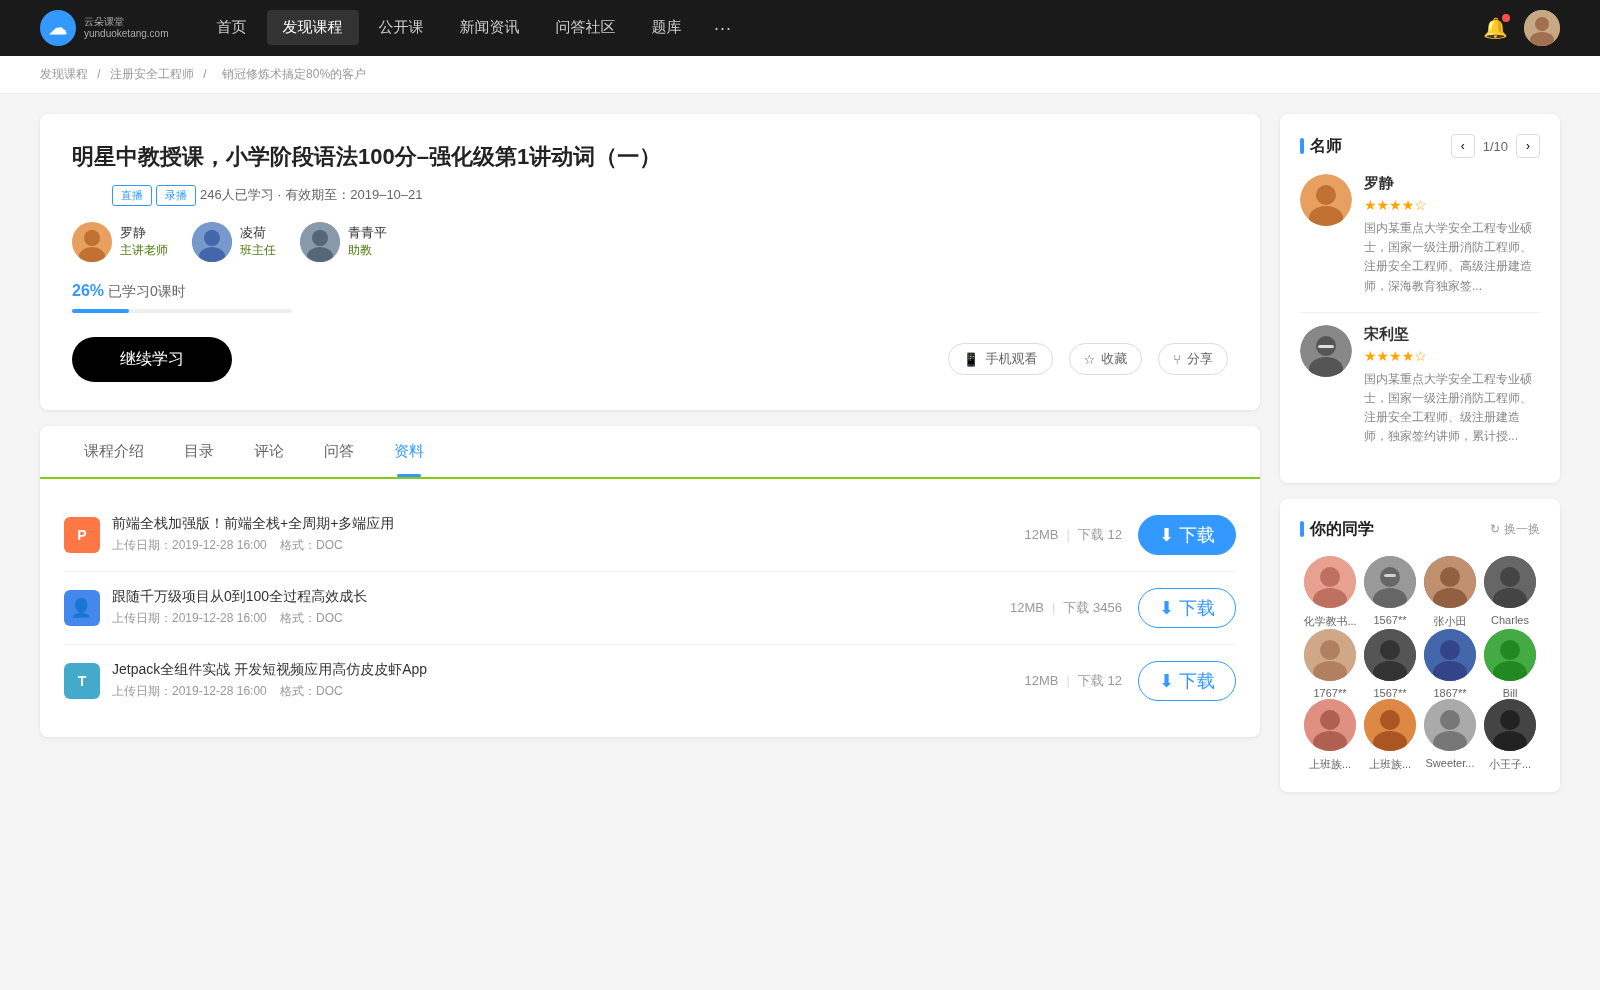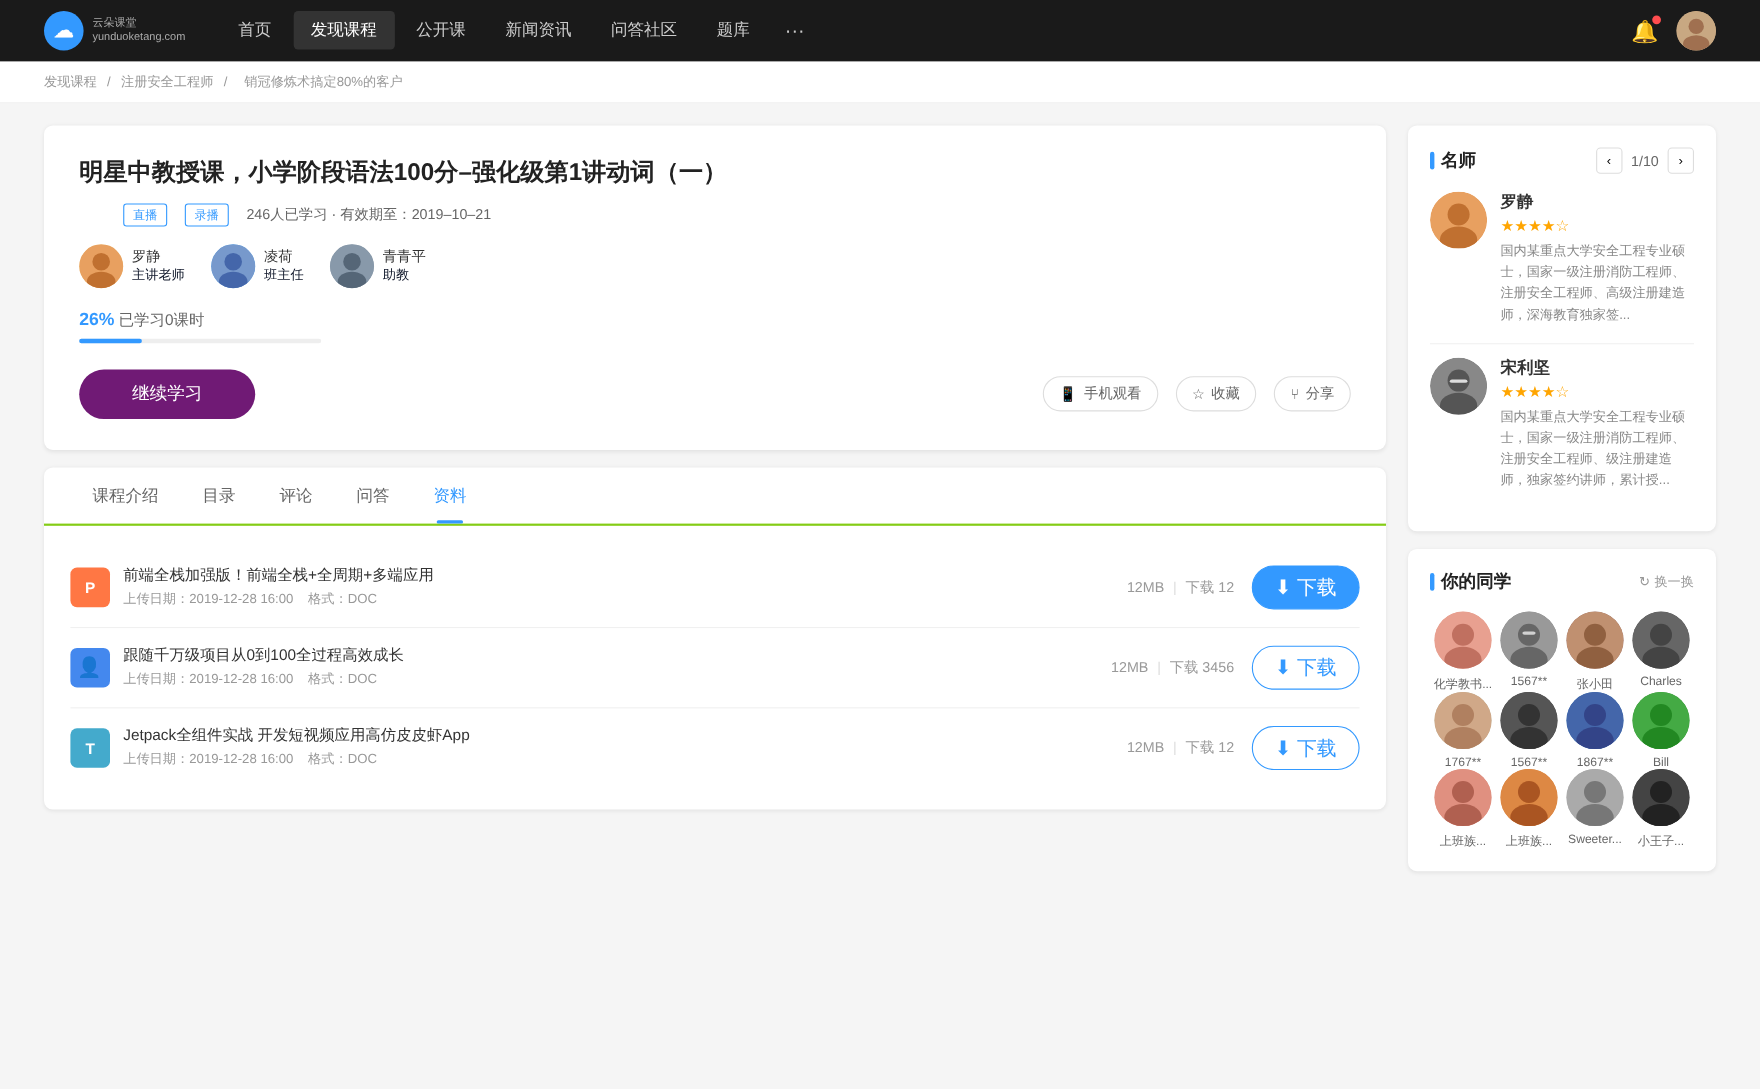--- a/index.html
+++ b/index.html
@@ -27,39 +27,39 @@
     .breadcrumb span { margin: 0 6px; }
 
     
     .main-layout { display: flex; gap: 20px; padding: 20px 40px; max-width: 1600px; margin: 0 auto; }
     .content-area { flex: 1; min-width: 0; }
     .sidebar { width: 280px; flex-shrink: 0; }
 
     
     .course-card { background: white; border-radius: 8px; padding: 28px 32px; margin-bottom: 16px; box-shadow: 0 1px 4px rgba(0,0,0,0.08); }
     .course-title { font-size: 22px; font-weight: bold; color: #222; margin-bottom: 12px; line-height: 1.4; }
-    .course-meta { display: flex; align-items: center; gap: 16px; margin-bottom: 16px; font-size: 13px; color: #666; padding-left: 40px; }
+    .course-meta { display: flex; align-items: center; gap: 4px; margin-bottom: 16px; font-size: 13px; color: #666; padding-left: 40px; }
     .badge { padding: 2px 8px; border-radius: 3px; font-size: 11px; font-weight: 500; border: 1px solid; }
     .badge-live { color: #3399ff; border-color: #3399ff; }
     .badge-record { color: #3399ff; border-color: #3399ff; }
     .teachers { display: flex; gap: 24px; margin-bottom: 20px; }
     .teacher { display: flex; align-items: center; gap: 8px; }
     .teacher-avatar { width: 40px; height: 40px; border-radius: 50%; background: #f0c080; overflow: hidden; }
     .teacher-avatar.blue { background: #5599dd; }
     .teacher-avatar.gray { background: #8899aa; }
     .teacher-info { font-size: 13px; }
     .teacher-name { font-weight: 500; color: #333; }
-    .teacher-role { color: #0f172a; font-size: 12px; }
+    .teacher-role { color: #4d7c0f; font-size: 12px; }
     .progress-section { margin-bottom: 24px; }
     .progress-label { font-size: 14px; margin-bottom: 8px; color: #666; }
     .progress-label strong { color: #3399ff; font-size: 16px; }
     .progress-bar-bg { height: 4px; background: #eee; border-radius: 2px; width: 220px; }
     .progress-bar-fill { height: 4px; background: #3399ff; border-radius: 2px; width: 26%; }
     .course-actions { display: flex; align-items: center; justify-content: space-between; }
-    .btn-continue { background: #701a75; color: white; border: none; border-radius: 24px; padding: 12px 48px; font-size: 16px; cursor: pointer; font-weight: 500; }
+    .btn-continue { background: #000000; color: white; border: none; border-radius: 24px; padding: 12px 48px; font-size: 16px; cursor: pointer; font-weight: 500; }
     .action-btns { display: flex; gap: 16px; }
     .action-btn { display: flex; align-items: center; gap: 6px; color: #666; cursor: pointer; font-size: 13px; border: 1px solid #ddd; border-radius: 20px; padding: 6px 14px; }
 
     
     .tabs-section { background: white; border-radius: 8px; box-shadow: 0 1px 4px rgba(0,0,0,0.08); overflow: hidden; }
     .tabs-header { display: flex; border-bottom: 2px solid #84cc16; padding: 0 24px; }
     .tab { padding: 16px 20px; font-size: 15px; color: #666; cursor: pointer; position: relative; }
     .tab.active { color: #3399ff; }
     .tab.active::after { content: ''; position: absolute; bottom: 0; left: 50%; transform: translateX(-50%); width: 24px; height: 3px; background: #3399ff; border-radius: 2px; }
     .tabs-content { padding: 20px 24px; }

